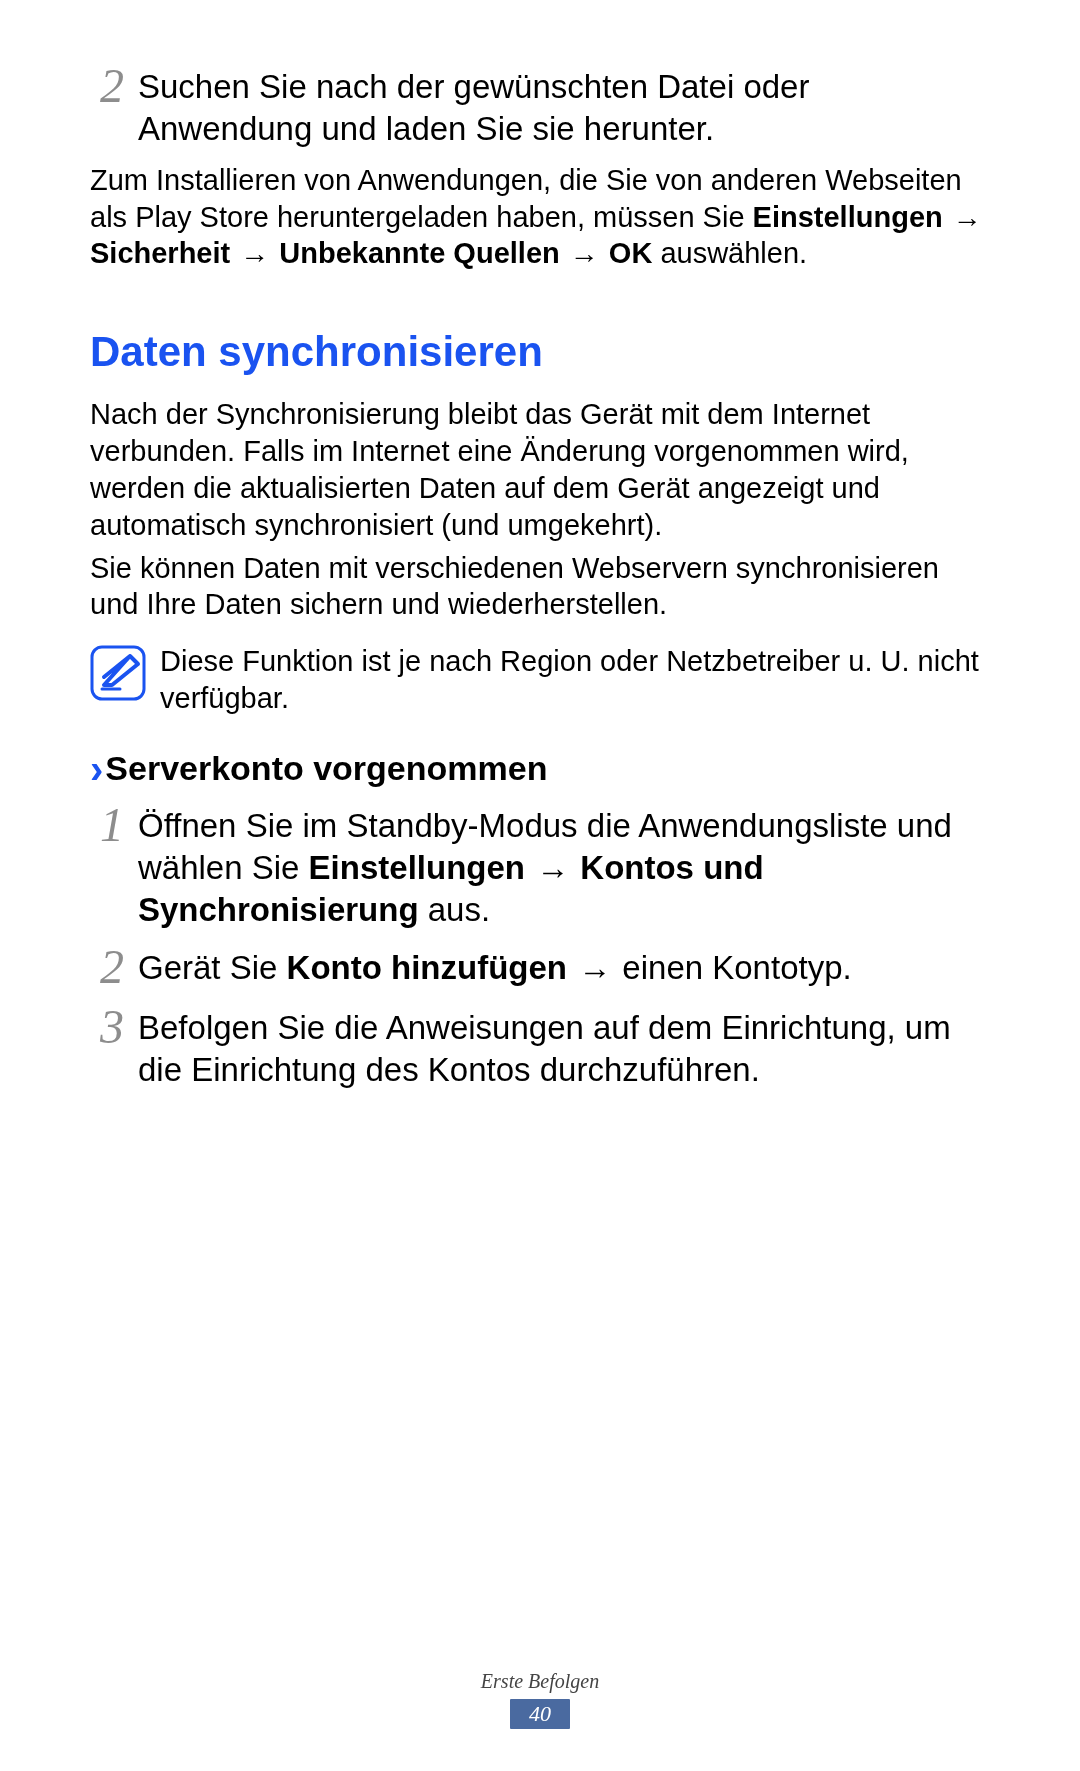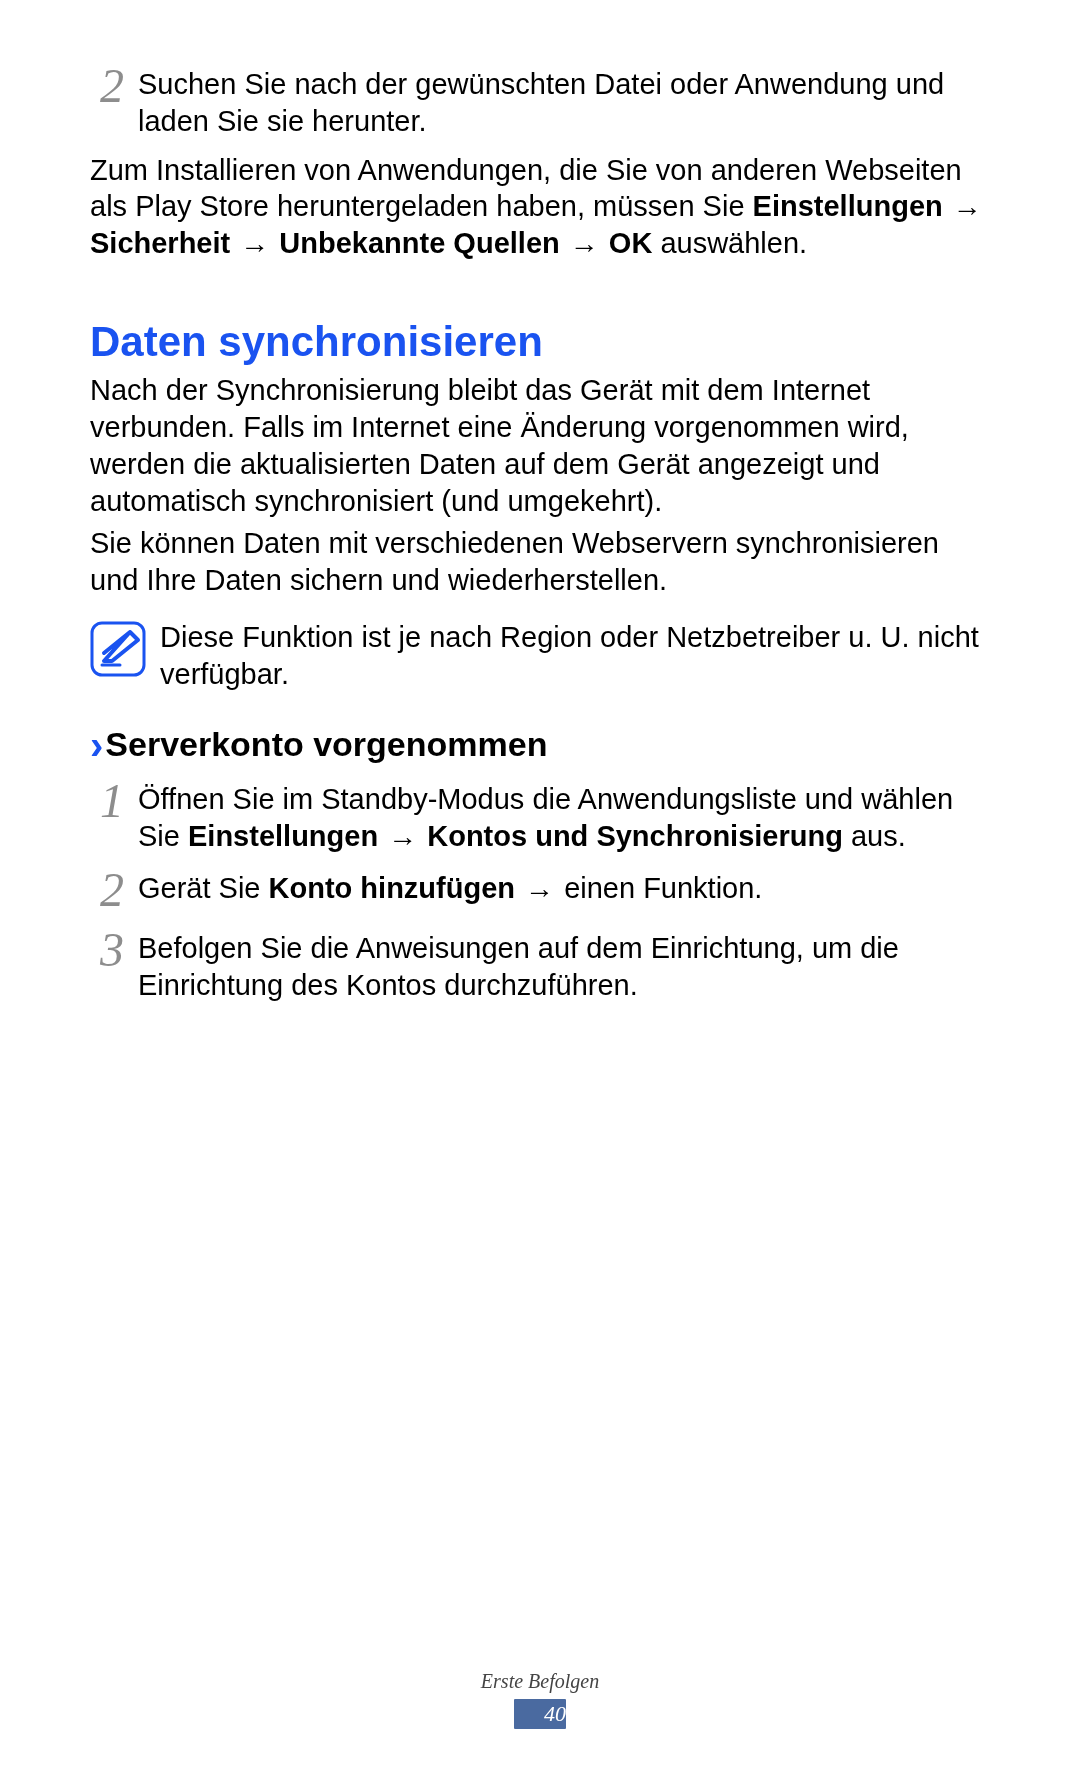--- a/index.html
+++ b/index.html
@@ -27,37 +27,37 @@
     font-family: Georgia, "Times New Roman", serif;
     font-size: 48px;
     color: #8d8d8d;
     line-height: 1;
     width: 44px;
     flex: 0 0 44px;
     text-align: center;
     padding-top: 2px;
   }
   .step-body {
-    font-size: 29px;
+    font-size: 33px;
     line-height: 1.27;
     padding-left: 4px;
     padding-top: 6px;
   }
   .para {
     font-size: 29px;
     line-height: 1.27;
     margin: 12px 0 0 0;
   }
   .bold { font-weight: 700; }
   .h1 {
     color: #1a53f0;
     font-size: 42px;
     font-weight: 700;
     margin-top: 56px;
-    margin-bottom: 6px;
+    margin-bottom: 20px;
   }
   .note {
     display: flex;
     align-items: flex-start;
     margin-top: 18px;
     margin-bottom: 30px;
   }
   .note-icon {
     flex: 0 0 56px;
     width: 56px;
@@ -98,30 +98,30 @@
     text-align: center;
   }
   .footer-label {
     font-style: italic;
     font-size: 20px;
     font-family: Georgia, "Times New Roman", serif;
     color: #444;
   }
   .page-badge {
     margin: 6px auto 0 auto;
-    width: 52px;
+    width: 60px;
     height: 30px;
     background: #4a6aa0;
     border-radius: 1px;
     color: #fff;
     font-style: italic;
     font-family: Georgia, "Times New Roman", serif;
     font-size: 22px;
     line-height: 30px;
-    text-align: right;
+    text-align: center;
   }
   .arrow { padding: 0 2px; }
 </style>
 </head>
 <body>
 
 <div class="page">
 
   <div class="step">
     <div class="step-num">2</div>
@@ -158,21 +158,21 @@
     <div class="step">
       <div class="step-num">1</div>
       <div class="step-body">
         <span>Öffnen Sie im Standby-Modus die Anwendungsliste und wählen Sie </span><span class="bold">Einstellungen</span><span class="bold arrow"> → </span><span class="bold">Kontos und Synchronisierung</span><span> aus.</span>
       </div>
     </div>
 
     <div class="step" style="margin-top:10px;">
       <div class="step-num">2</div>
       <div class="step-body">
-        <span>Gerät Sie </span><span class="bold">Konto hinzufügen</span><span class="arrow"> → </span><span>einen Funktion.</span>
+        <span>Gerät Sie </span><span class="bold">Konto hinzufügen</span><span class="arrow"> → </span><span>einen Kontotyp.</span>
       </div>
     </div>
 
     <div class="step" style="margin-top:10px;">
       <div class="step-num">3</div>
       <div class="step-body">Befolgen Sie die Anweisungen auf dem Einrichtung, um die Einrichtung des Kontos durchzuführen.</div>
     </div>
 
   </div>
 

